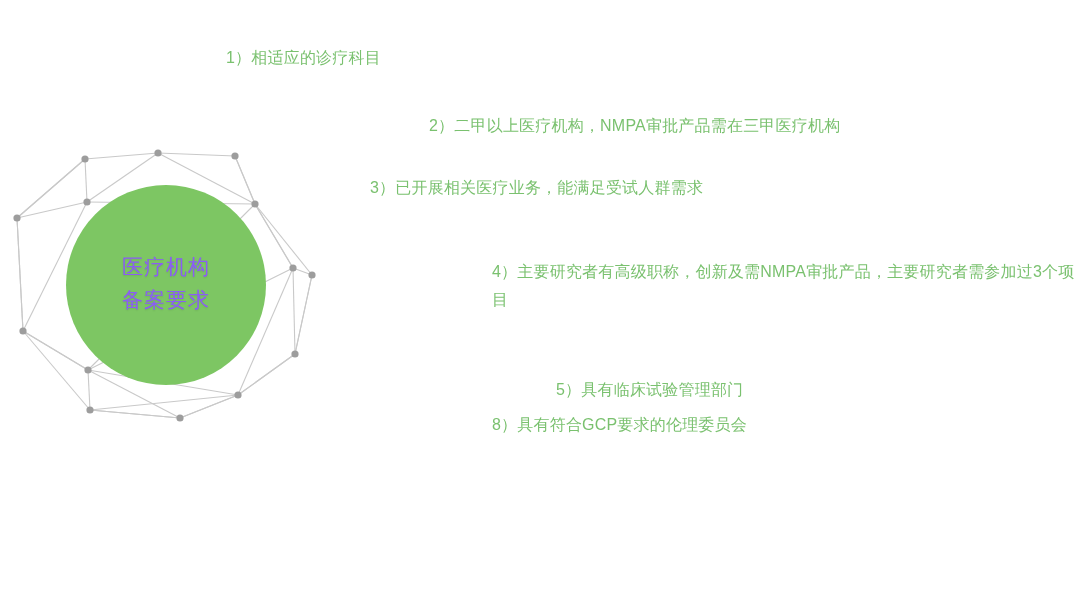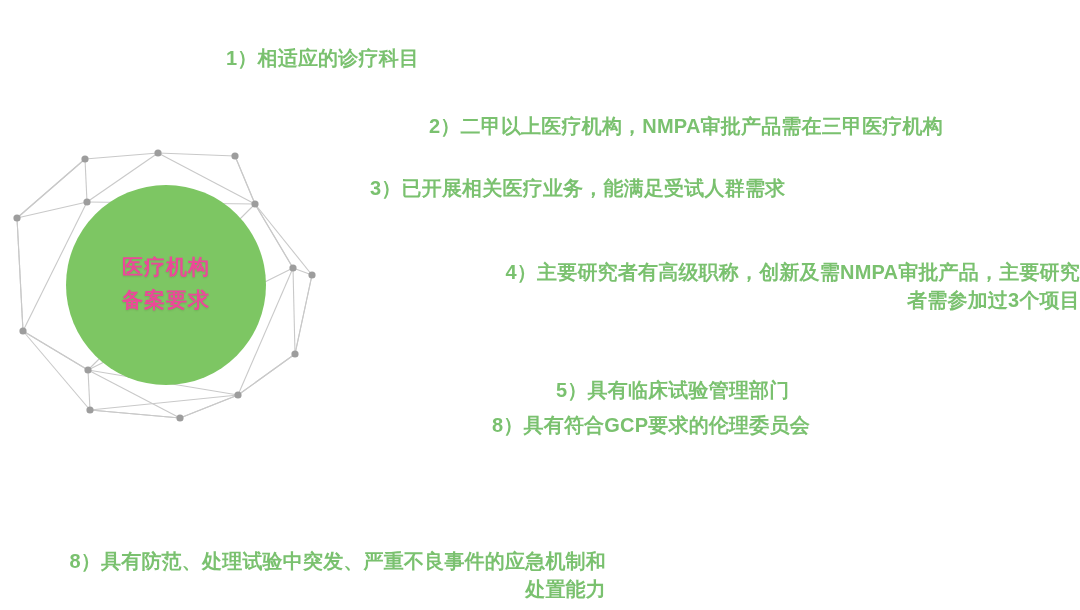--- a/index.html
+++ b/index.html
@@ -39,39 +39,38 @@
   }
   .hub-circle {
     fill: #7dc663;
   }
   .hub-label {
     position: absolute;
     left: 66px;
     top: 110px;
     width: 200px;
     text-align: center;
-    color: #ec4899;
+    color: #8b5cf6;
     font-size: 21px;
-    font-weight: bold;
+    font-weight: normal;
     line-height: 33px;
     letter-spacing: 1px;
     text-shadow: 0 1px 2px rgba(0,0,0,0.10);
   }
   .hub-line { display: block; }
 
   
   .bullet {
     position: absolute;
     color: #7ac16f;
-    font-size: 20px;
-    font-weight: bold;
+    font-size: 16px;
+    font-weight: normal;
     line-height: 28px;
     letter-spacing: 0.2px;
     white-space: pre-wrap;
-    text-align: right;
   }
   .b1 { left: 226px; top: 44px;  }
   .b2 { left: 429px; top: 112px; }
   .b3 { left: 346px; top: 174px; margin-left: 24px; }
   .b4 { left: 492px; top: 258px; width: 588px; }
   .b5 { left: 556px; top: 348px; margin-top: 28px; }
   .b6 { left: 492px; top: 411px; }
   .b7 { left: 370px; top: 477px; }
   .b8 { left: 66px;  top: 547px; width: 540px; }
 </style>
@@ -149,15 +148,14 @@
       <span class="hub-line">备案要求</span>
     </div>
   </div>
 
   <div class="bullet b1">1）相适应的诊疗科目</div>
   <div class="bullet b2">2）二甲以上医疗机构，NMPA审批产品需在三甲医疗机构</div>
   <div class="bullet b3">3）已开展相关医疗业务，能满足受试人群需求</div>
   <div class="bullet b4">4）主要研究者有高级职称，创新及需NMPA审批产品，主要研究者需参加过3个项目</div>
   <div class="bullet b5">5）具有临床试验管理部门</div>
   <div class="bullet b6">8）具有符合GCP要求的伦理委员会</div>
-  <div class="bullet b8">8）具有防范、处理试验中突发、严重不良事件的应急机制和处置能力</div>
 
 </div>
 
 </body></html>

